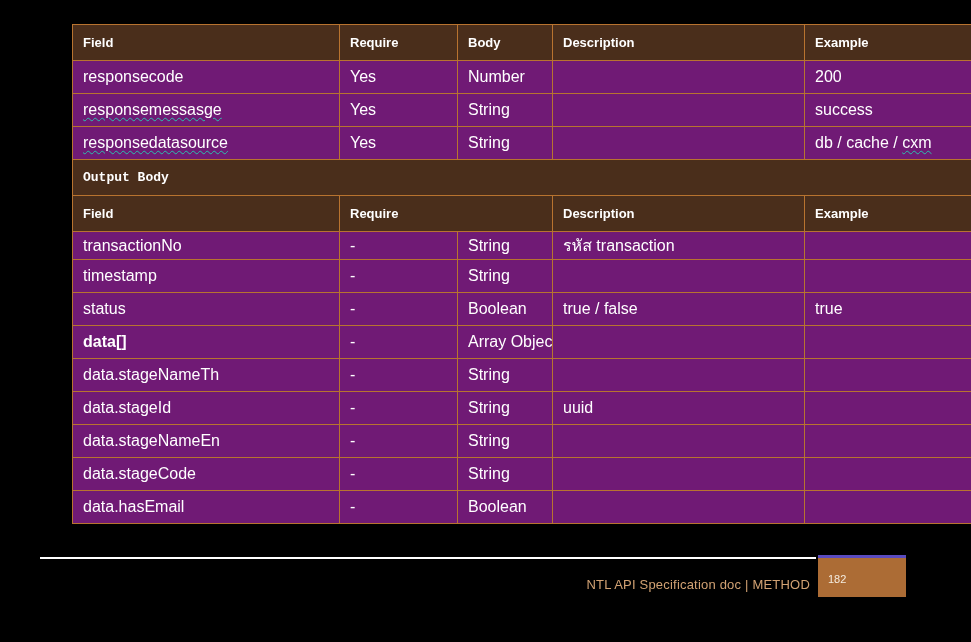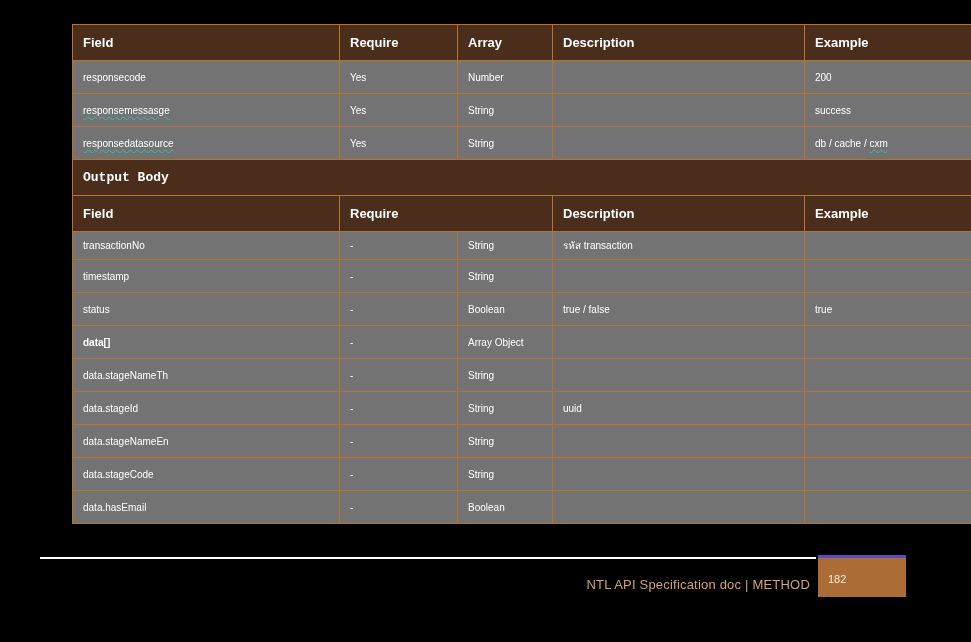--- a/index.html
+++ b/index.html
@@ -26,23 +26,23 @@
     white-space:nowrap;
   }
   table.spec th{
     background:#4a2e1b;
     color:#fff;
     font-size:13px;
     font-weight:bold;
     height:35px;
   }
   table.spec td{
-    background:#737373;
+    background:#701a75;
     color:#fff;
-    font-size:10px;
+    font-size:16px;
     height:32px;
   }
   tr.short td{height:27px;}
   th.section{
     font-size:13.5px;
     height:34px;
     font-family:Liberation Mono, monospace;
   }
   .teal td{color:#12e3c6;}
   td.bold{font-weight:bold;}
@@ -83,21 +83,21 @@
         <col style="width:118px">
         <col style="width:95px">
         <col style="width:252px">
         <col style="width:190px">
     </colgroup>
 
     <tbody>
         <tr>
       <th>Field</th>
       <th>Require</th>
-      <th>Array</th>
+      <th>Body</th>
       <th>Description</th>
       <th>Example</th>
     </tr>
     <tr>
       <td>responsecode</td>
       <td>Yes</td>
       <td>Number</td>
       <td></td>
       <td>200</td>
     </tr>

